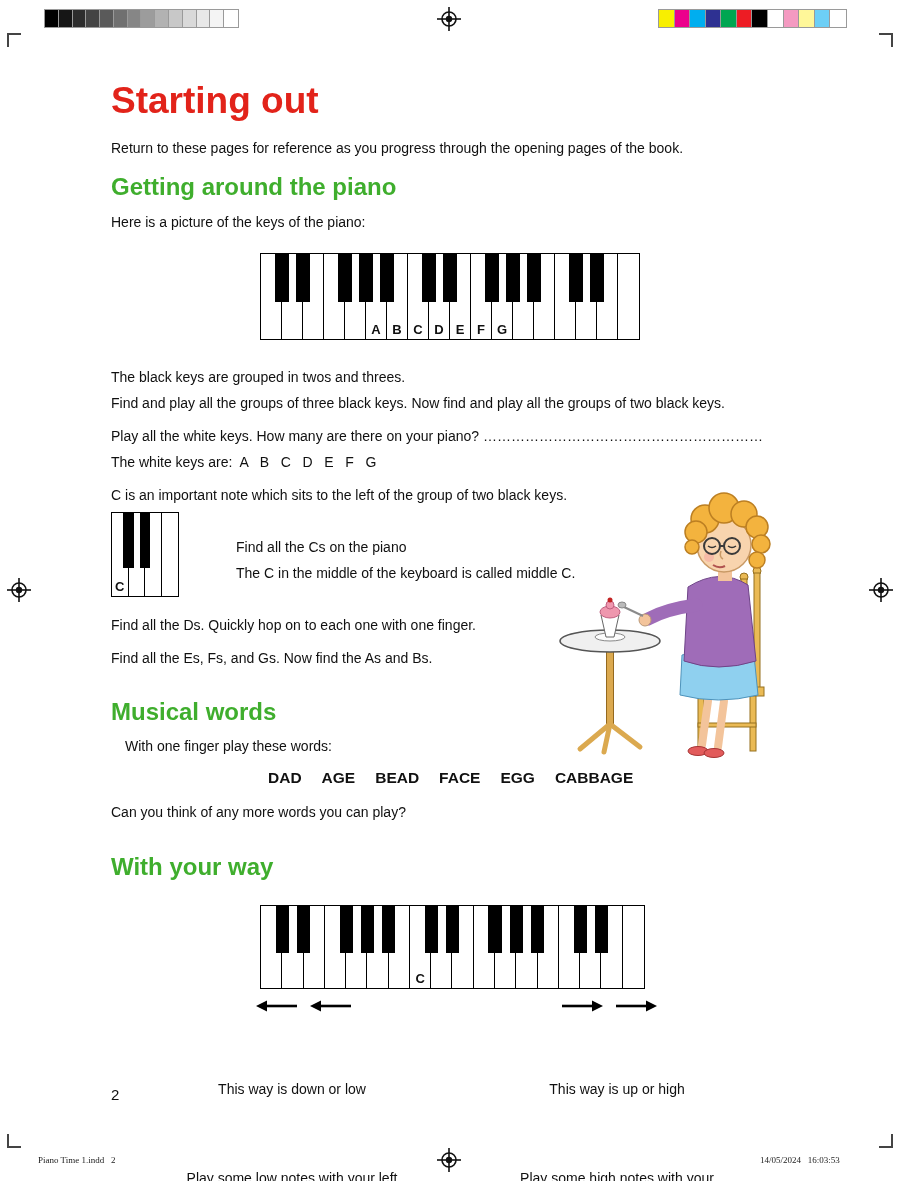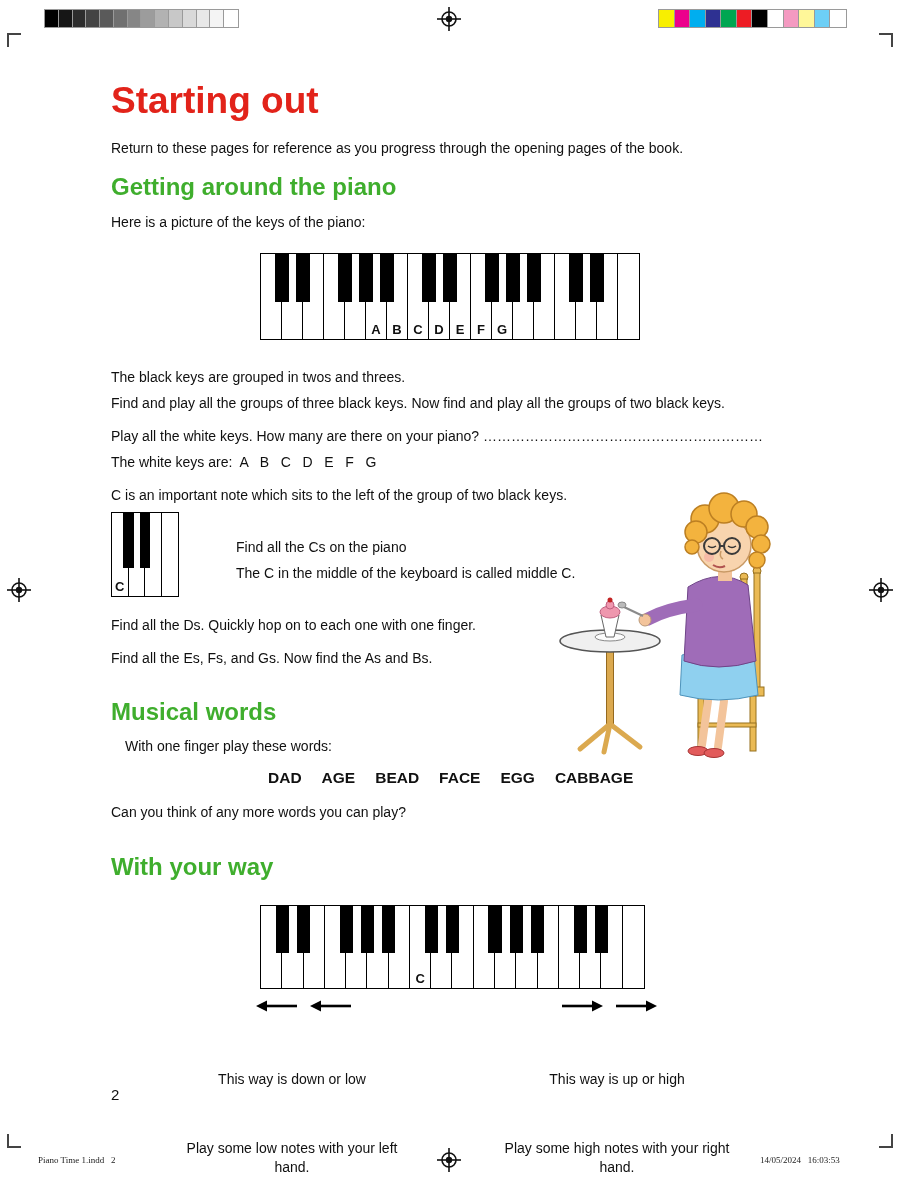--- a/index.html
+++ b/index.html
@@ -39,21 +39,21 @@
   .black-key{position:absolute;top:0;background:#000;z-index:2;}
   .key-label{position:absolute;left:0;bottom:2px;width:100%;text-align:center;
              font-weight:bold;font-size:13px;}
   
   .arrows{position:absolute;display:flex;gap:12px;}
   #arrows-left{left:256px;top:999px}
   #arrows-right{left:561px;top:999px}
   .caption{position:absolute;text-align:center;font-size:14px;line-height:19px;white-space:pre-wrap;}
   #cap-left{left:167px;top:1026px;width:250px}
   #cap-right{left:492px;top:1026px;width:250px}
-  .caption p{margin:6px;}
+  .caption p{margin:16px;}
   
   #page-num{position:absolute;left:111px;top:1086px;font-size:15px;}
   .footer{position:absolute;top:1155px;font-family:"Liberation Serif",serif;font-size:9px;color:#222;white-space:pre;text-align:right;}
   #footer-left{left:38px}
   #footer-right{left:760px}
   
   .cal-bar{position:absolute;top:10px;height:17px;display:flex;}
   .cal-bar div{flex:1;outline:0.5px solid #9a9a9a;}
   #bar-gray{left:45px;width:193px}
   #bar-color{left:659px;width:187px}

